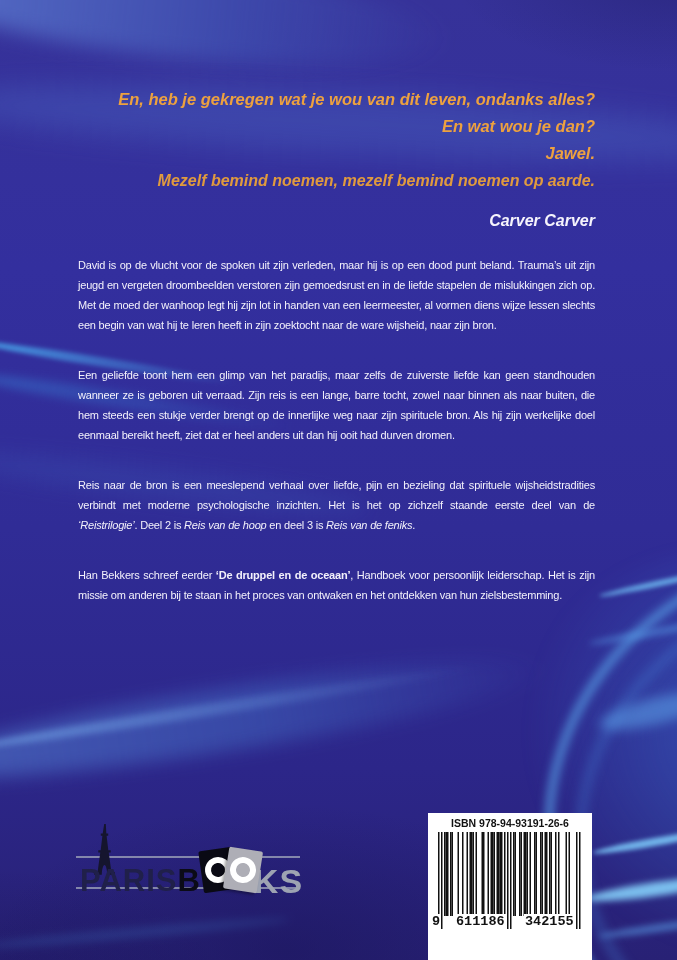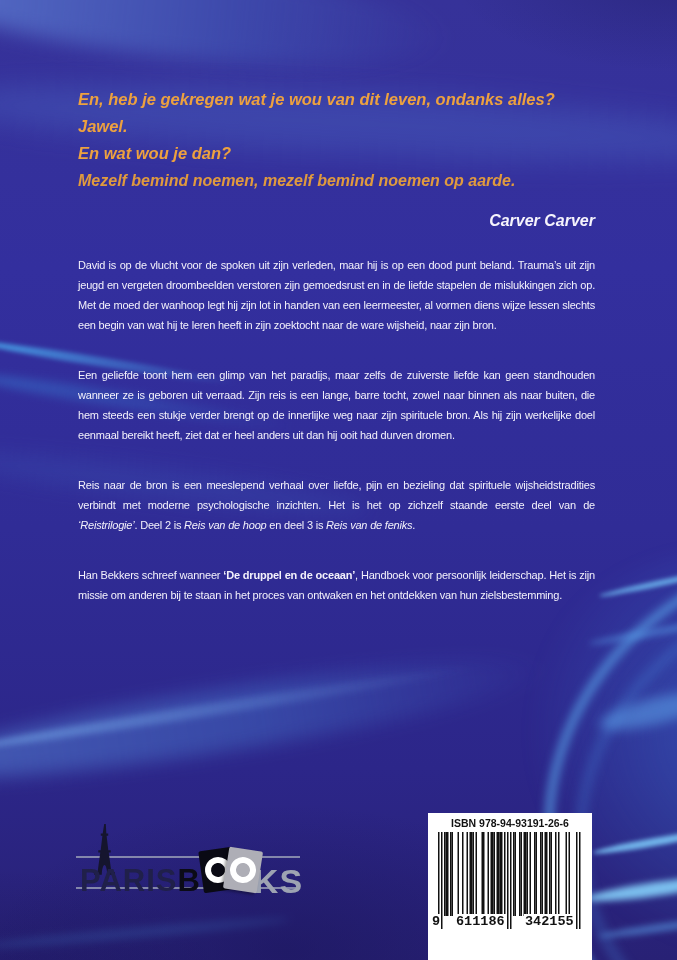--- a/index.html
+++ b/index.html
@@ -49,21 +49,21 @@
         background:rgba(132,206,250,.9); filter:blur(3px); border-radius:50%; }
   .r6 { left:598px; top:924px; width:120px; height:8px; transform:rotate(-8deg);
         background:rgba(92,162,235,.55); filter:blur(3px); border-radius:50%; }
   .vignette { left:0; top:0; width:677px; height:960px;
         background:
           radial-gradient(ellipse 420px 210px at 42% 99%, rgba(24,19,88,.5), rgba(24,19,88,0) 70%),
           radial-gradient(ellipse 320px 170px at 0% 103%, rgba(24,19,88,.45), rgba(24,19,88,0) 70%),
           radial-gradient(ellipse 320px 130px at 100% -2%, rgba(22,20,82,.3), rgba(22,20,82,0) 70%); }
 
   .content { position:absolute; left:78px; top:86px; width:517px; z-index:2; }
-  .quote p { margin:0; text-align:left; color:#eda13f; font-weight:bold; font-style:italic;
+  .quote p { margin:0; text-align:right; color:#eda13f; font-weight:bold; font-style:italic;
              font-size:16.5px; line-height:27px; }
   .quote p.small { font-size:16px; color:#e09a3e; }
   .attribution { text-align:right; color:#f5f3fc; font-weight:bold; font-style:italic;
              font-size:16px; line-height:24px; margin:15px 0 0 0; }
   .bodytext { margin-top:22px; }
   .bodytext p { margin:0 0 30px 0; color:#f3f1fb; font-size:11px; line-height:20px;
              text-align:justify; letter-spacing:-0.2px; }
   .bodytext p:last-child { margin-bottom:0; }
   .it { font-style:italic; }
   .bd { font-weight:bold; }
@@ -115,38 +115,38 @@
   <div class="wave r2"></div>
   <div class="wave r3"></div>
   <div class="wave r4"></div>
   <div class="wave r5"></div>
   <div class="wave r6"></div>
   <div class="wave vignette"></div>
 
   <div class="content">
     <div class="quote">
       <p>En, heb je gekregen wat je wou van dit leven, ondanks alles?</p>
+      <p>En wat wou je dan?</p>
       <p>Jawel.</p>
-      <p>En wat wou je dan?</p>
       <p class="small">Mezelf bemind noemen, mezelf bemind noemen op aarde.</p>
     </div>
     <p class="attribution">Carver Carver</p>
 
     <div class="bodytext">
       <p>
         <span>David is op de vlucht voor de spoken uit zijn verleden, maar hij is op een dood punt beland. Trauma’s uit zijn jeugd en vergeten droombeelden verstoren zijn gemoedsrust en in de liefde stapelen de mislukkingen zich op. Met de moed der wanhoop legt hij zijn lot in handen van een leermeester, al vormen diens wijze lessen slechts een begin van wat hij te leren heeft in zijn zoektocht naar de ware wijsheid, naar zijn bron.</span>
       </p>
       <p>
         <span>Een geliefde toont hem een glimp van het paradijs, maar zelfs de zuiverste liefde kan geen standhouden wanneer ze is geboren uit verraad. Zijn reis is een lange, barre tocht, zowel naar binnen als naar buiten, die hem steeds een stukje verder brengt op de innerlijke weg naar zijn spirituele bron. Als hij zijn werkelijke doel eenmaal bereikt heeft, ziet dat er heel anders uit dan hij ooit had durven dromen.</span>
       </p>
       <p>
         <span>Reis naar de bron is een meeslepend verhaal over liefde, pijn en bezieling dat spirituele wijsheidstradities verbindt met moderne psychologische inzichten. Het is het op zichzelf staande eerste deel van de </span><span class="it">‘Reistrilogie’</span><span>. Deel 2 is </span><span class="it">Reis van de hoop</span><span> en deel 3 is </span><span class="it">Reis van de feniks</span><span>.</span>
       </p>
       <p>
-        <span>Han Bekkers schreef wanneer </span><span class="bd">‘De druppel en de oceaan’</span><span>, Handboek voor persoonlijk leiderschap. Het is zijn missie om anderen bij te staan in het proces van ontwaken en het ontdekken van hun zielsbestemming.</span>
+        <span>Han Bekkers schreef eerder </span><span class="bd">‘De druppel en de oceaan’</span><span>, Handboek voor persoonlijk leiderschap. Het is zijn missie om anderen bij te staan in het proces van ontwaken en het ontdekken van hun zielsbestemming.</span>
       </p>
     </div>
   </div>
 
   <div class="logo">
     <div class="logo-line top"></div>
     <div class="logo-line bottom"></div>
     <svg class="eiffel" width="26" height="64" viewBox="0 0 26 64">
       <path fill="#15152e" d="M12.2,0 h1.6 l0.5,9.5 h1.9 v2.2 h-1.6 l1.7,14.5 h2.4 v2.4 h-2 l2.7,19.5 h3.4 v2.7 h-7.6 c0,-5.2 -1.3,-9.8 -2.7,-9.8 s-2.7,4.6 -2.7,9.8 H2.2 v-2.7 h3.4 L8.3,28.6 h-2 v-2.4 h2.4 L10.4,11.7 H8.8 V9.5 h1.9 z"></path>
     </svg>

